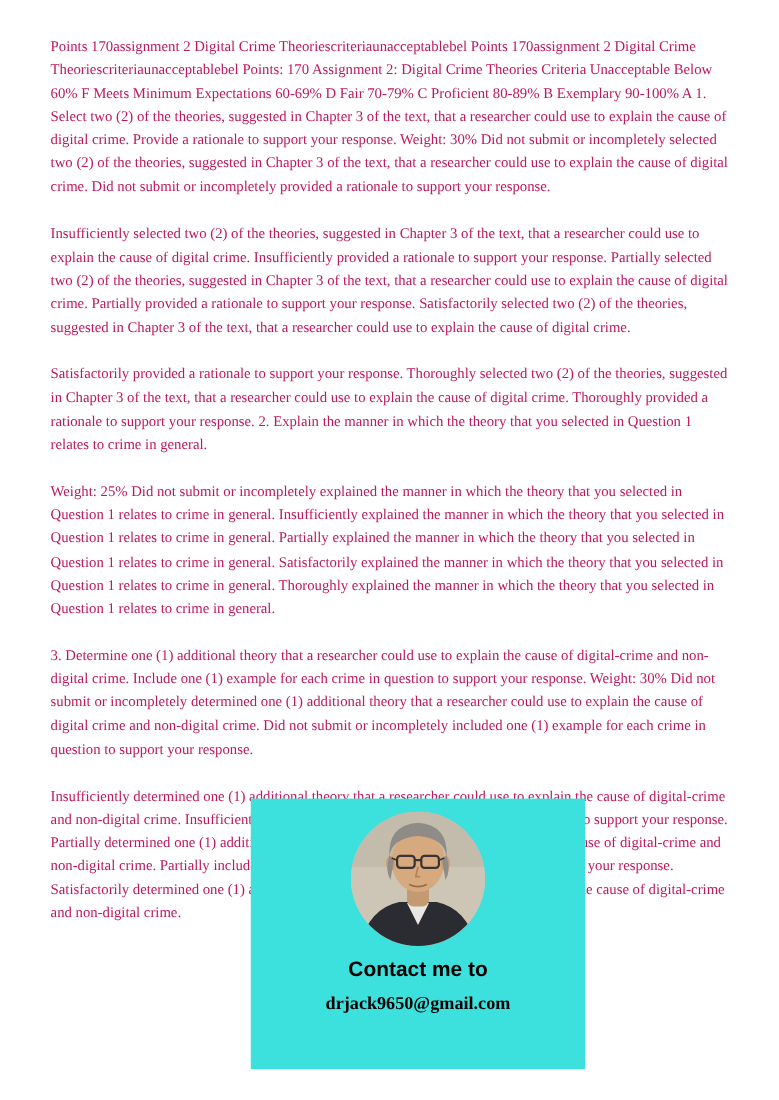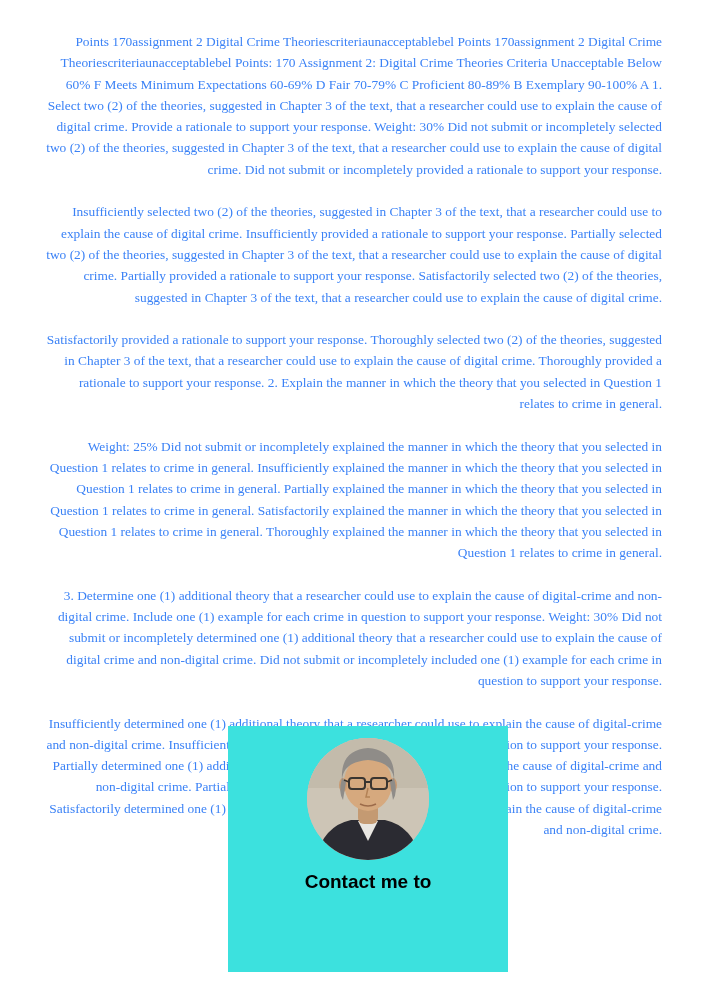--- a/index.html
+++ b/index.html
@@ -13,33 +13,33 @@
     height: 1000px;
     background: #ffffff;
     overflow: hidden;
     font-family: "Liberation Serif", serif;
   }
   .content {
     position: absolute;
     top: 31px;
     left: 46px;
     width: 616px;
-    color: #3b82f6;
+    color: #be185d;
     font-size: 13.4px;
     line-height: 21.3px;
-    text-align: right;
+    text-align: left;
   }
   .content p {
     margin: 0 0 21.3px 0;
   }
   .popup {
     position: absolute;
     left: 228px;
     top: 726px;
-    width: 280px;
+    width: 304px;
     height: 246px;
     background: #3CE1DE;
     text-align: center;
     box-sizing: border-box;
   }
   .avatar {
     width: 122px;
     height: 122px;
     border-radius: 50%;
     margin: 12px auto 0 auto;
@@ -105,15 +105,16 @@
         <line x1="42" y1="44" x2="37" y2="42" stroke="#3a3530" stroke-width="1.5"></line>
         <line x1="80" y1="44" x2="85" y2="42" stroke="#3a3530" stroke-width="1.5"></line>
 
         <path d="M61,50 L59,59 L63,59" fill="none" stroke="#b38256" stroke-width="1.5"></path>
         <path d="M53,66 Q61,70 69,66" fill="none" stroke="#9c6b4a" stroke-width="1.5"></path>
       </svg>
     </span>
     <div class="popup-headline">
       <div>Contact me to</div>
     </div>
+    <div class="popup-email">drjack9650@gmail.com</div>
   </div>
 
 </div>
 
 </body></html>

